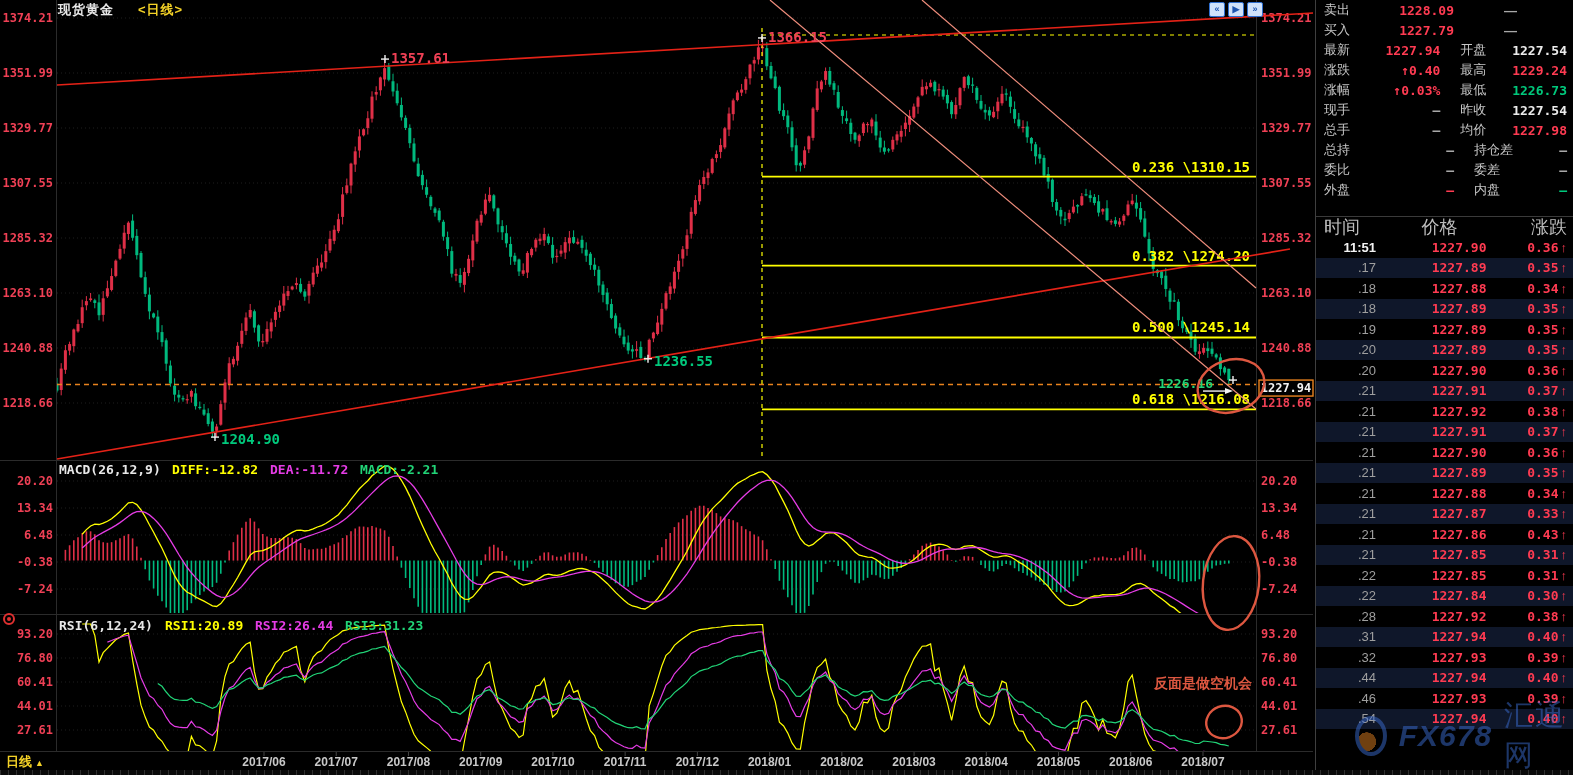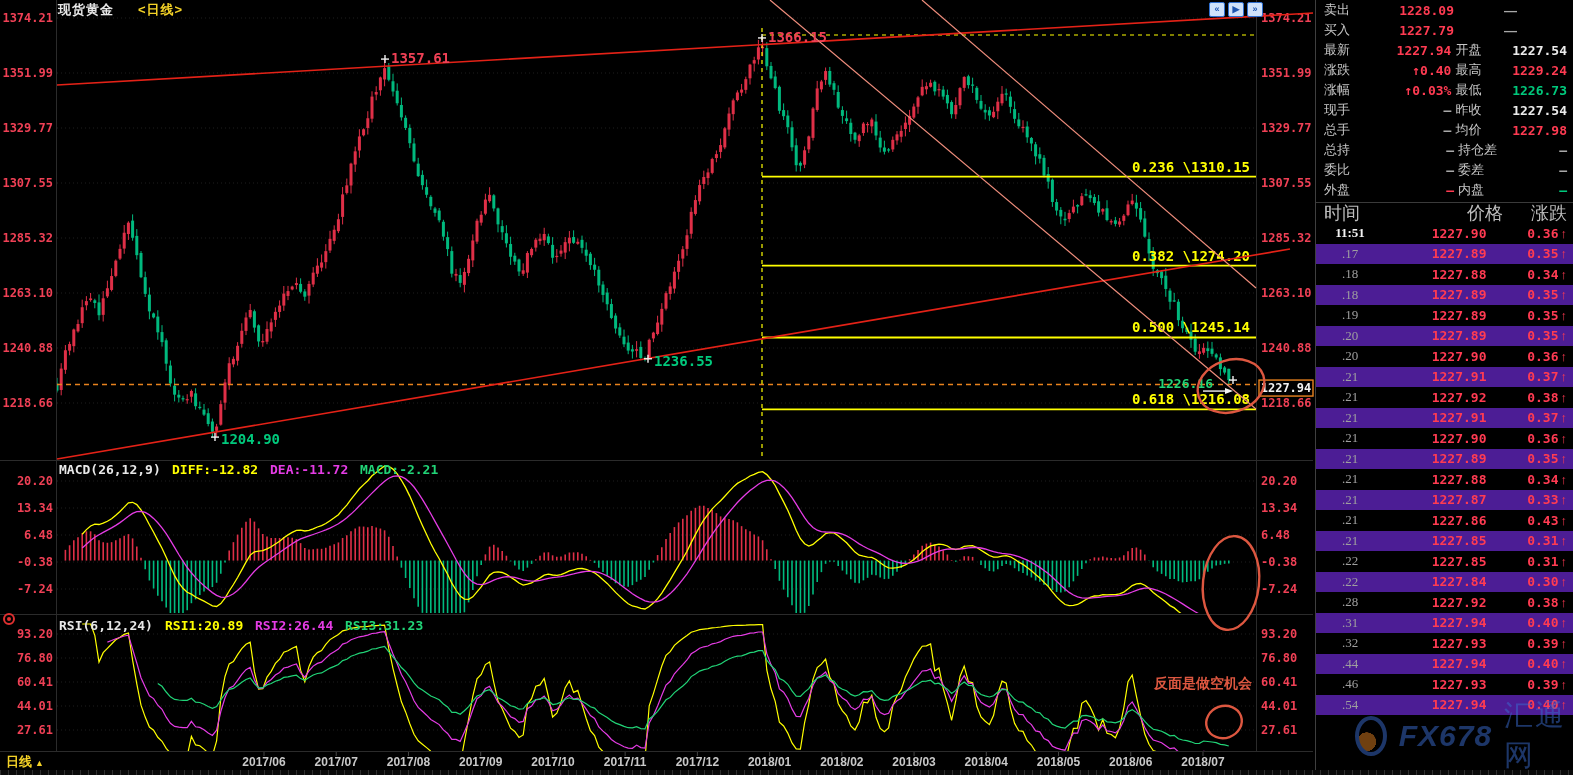--- a/index.html
+++ b/index.html
@@ -17,32 +17,32 @@
   #left-marker{position:absolute;left:3px;top:613px;width:8px;height:8px;border:2px solid #e03030;border-radius:50%;z-index:6;}
   #left-marker i{display:block;width:4px;height:4px;margin:2px;background:#e03030;border-radius:50%;}
   #bottom-strip{position:absolute;left:0;top:770px;width:1573px;height:5px;background:#0a0a0a;
     background-image:repeating-linear-gradient(90deg,#303030 0 1px,transparent 1px 8px);}
   
   #sidebar{position:absolute;left:1315px;top:0;width:258px;height:770px;background:#000;border-left:1px solid #3f3f3f;box-sizing:border-box;}
   #sb-title{height:28px;line-height:28px;padding-left:8px;color:#f0cc1e;font-size:16px;font-weight:bold;
     letter-spacing:1px;border-bottom:1px solid #3a3a3a;}
   .qrow{display:flex;align-items:center;height:20px;padding:0 6px 0 8px;font-size:13px;}
   .qlab{width:46px;color:#c6c6c6;}
-  .qlab2{margin-left:4px;width:58px;color:#c6c6c6;}
+  .qlab2{margin-left:20px;width:58px;color:#c6c6c6;}
   .qval{width:84px;text-align:right;font-weight:bold;font-family:"DejaVu Sans Mono",monospace;}
   .qval2{flex:1;text-align:right;font-weight:bold;font-family:"DejaVu Sans Mono",monospace;}
   .qdash{flex:1;text-align:center;font-weight:bold;}
-  #quote-rows{border-bottom:1px solid #3a3a3a;padding-bottom:2px;}
+  #quote-rows{border-bottom:1px solid #3a3a3a;padding-bottom:16px;}
   #ticks-header{display:flex;height:20px;align-items:center;padding:0 6px 0 8px;font-size:18px;color:#bdbdbd;}
   .th-time{width:52px;text-align:left;}
-  .th-price{flex:1;text-align:right;}
+  .th-price{flex:1;text-align:center;}
   .th-chg{width:64px;text-align:right;}
   .trow{display:flex;height:20.5px;align-items:center;padding:0 6px 0 8px;font-size:13px;box-sizing:border-box;}
-  .trow.alt{background:#4c1d95;}
-  .t-time{width:52px;text-align:center;color:#9f9f9f;font-family:Liberation Serif, serif;}
+  .trow.alt{background:#0f172a;}
+  .t-time{width:52px;text-align:right;color:#9f9f9f;font-family:Liberation Sans, sans-serif;}
   .t-time.first{color:#f2f2f2;font-weight:bold;}
   .t-price{flex:1;text-align:right;padding-right:14px;font-weight:bold;font-family:"DejaVu Sans Mono",monospace;}
   .t-chg{width:58px;text-align:right;font-weight:bold;font-family:"DejaVu Sans Mono",monospace;}
   .t-arrow{margin-left:2px;font-weight:bold;}
   .c-red{color:#ff3b52;}.c-green{color:#00c97c;}.c-white{color:#ececec;}.c-gray{color:#a8a8a8;}
   #watermark{position:absolute;left:1355px;top:696px;display:flex;align-items:center;gap:12px;opacity:.5;z-index:8;pointer-events:none;}
   #wm-logo{width:40px;height:40px;border:4px solid #3a6cd0;border-radius:50%;box-sizing:border-box;
     background:radial-gradient(circle at 32% 68%,#e08020 0 34%,transparent 35%);}
   .wm-t1{font-size:30px;font-weight:bold;font-style:italic;color:#3a6cd0;letter-spacing:1px;}
   .wm-t2{font-size:29px;font-weight:400;color:#3a6cd0;letter-spacing:2px;}

